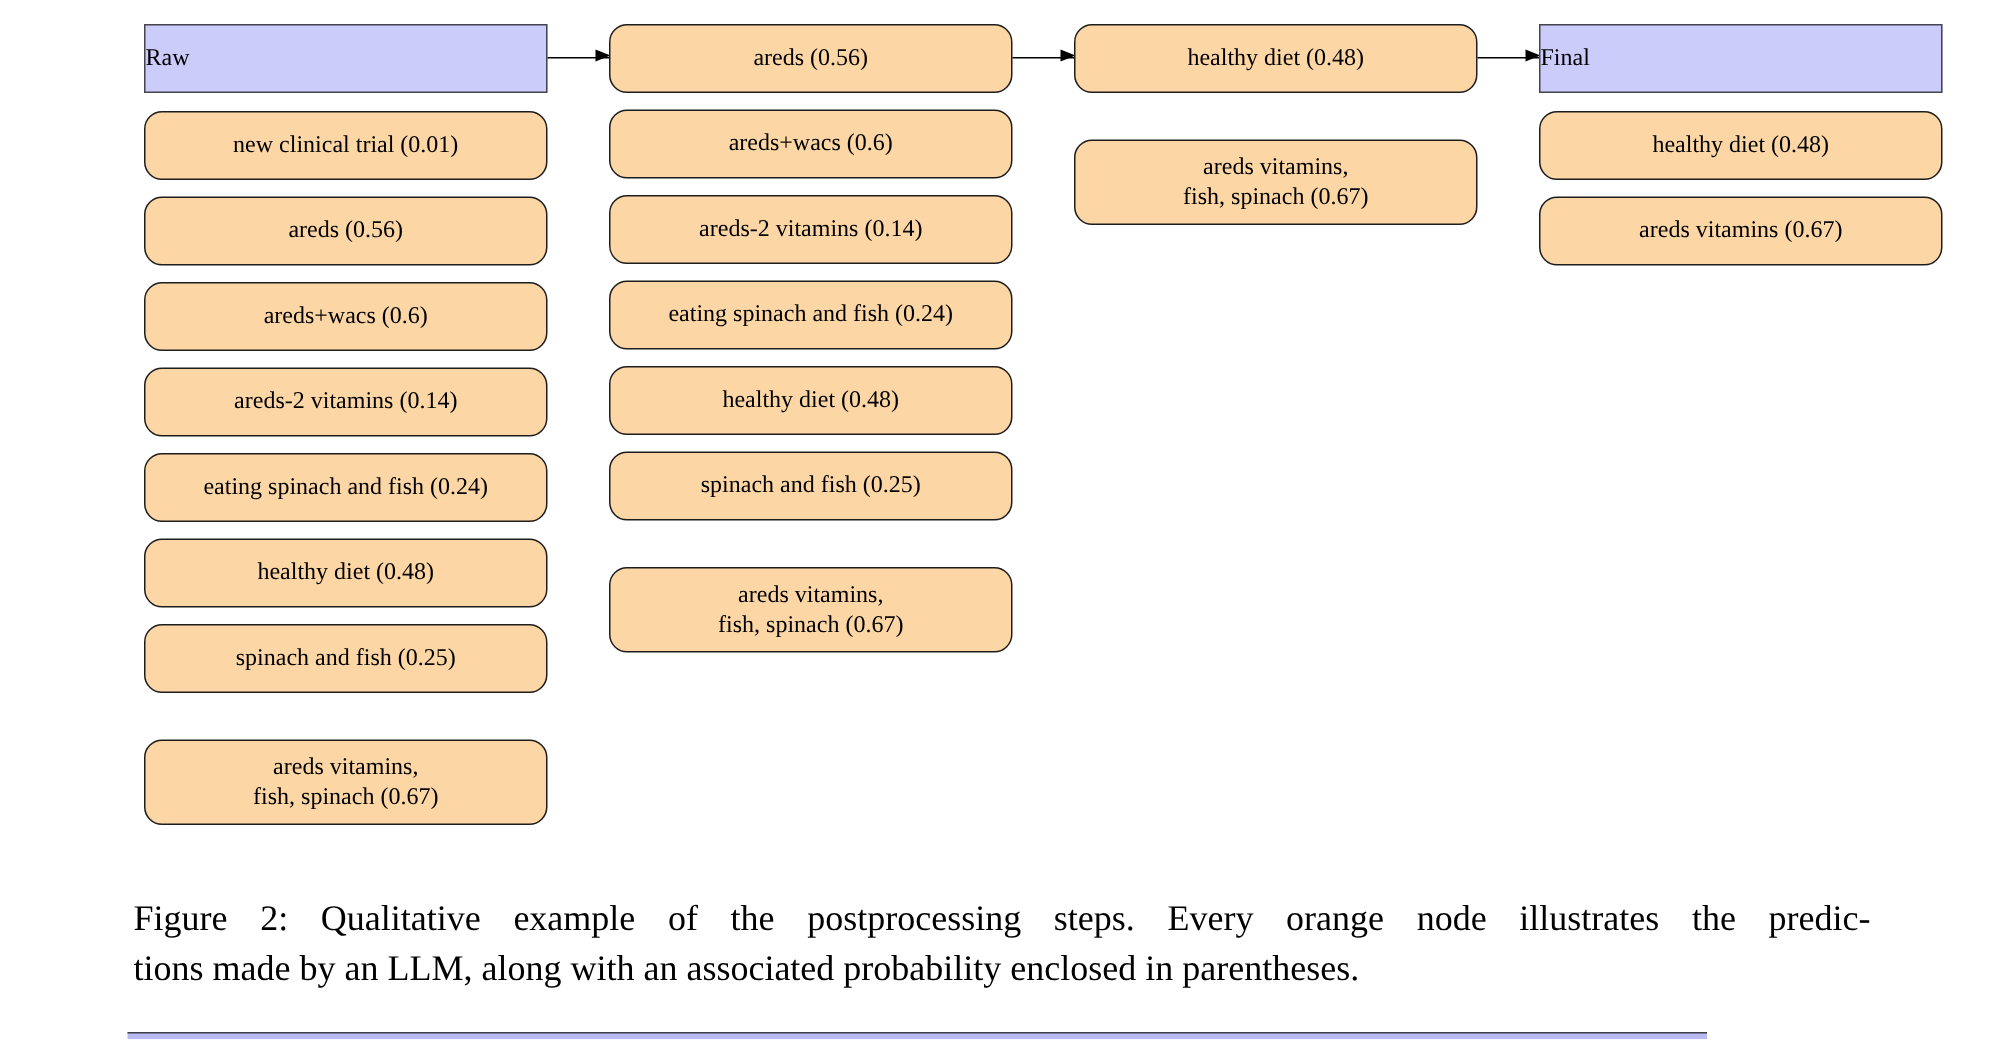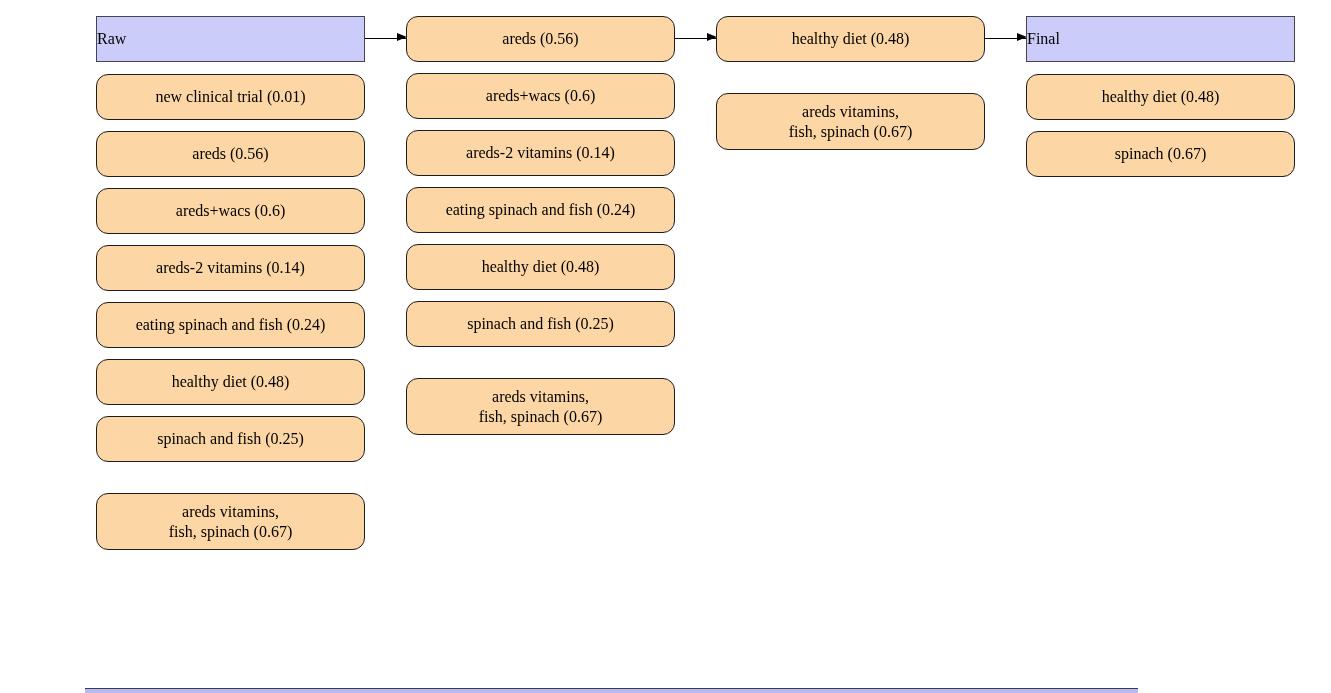--- a/index.html
+++ b/index.html
@@ -145,21 +145,25 @@
 
   <div class="col" style="left:1026px">
     <div class="hdr">
       <span>Final</span>
     </div>
     <div class="nodes">
         <div class="node">
           <span>healthy diet (0.48)</span>
         </div>
         <div class="node">
-          <span>spinach (0.67)</span>
+          <span>areds vitamins (0.67)</span>
         </div>
       </div>
   </div>
 
+  <div class="caption">
+    <div class="cap-just">Figure 2: Qualitative example of the postprocessing steps. Every orange node illustrates the predic-</div>
+    <div>tions made by an LLM, along with an associated probability enclosed in parentheses.</div>
+  </div>
 
   <div class="clip-bar"></div>
 
 </div>
 
 </body></html>

